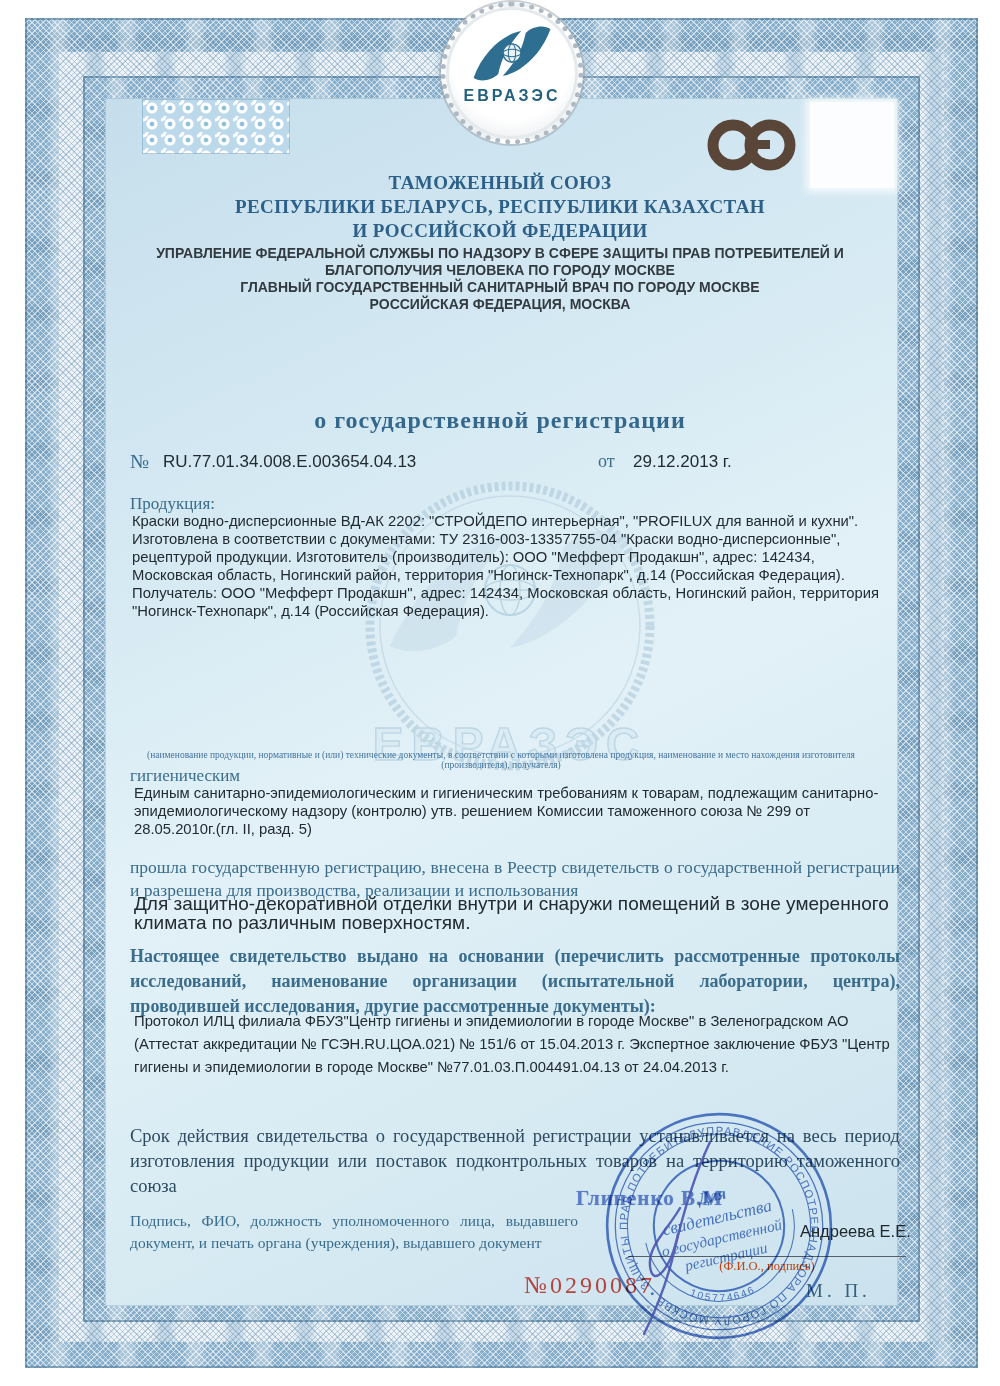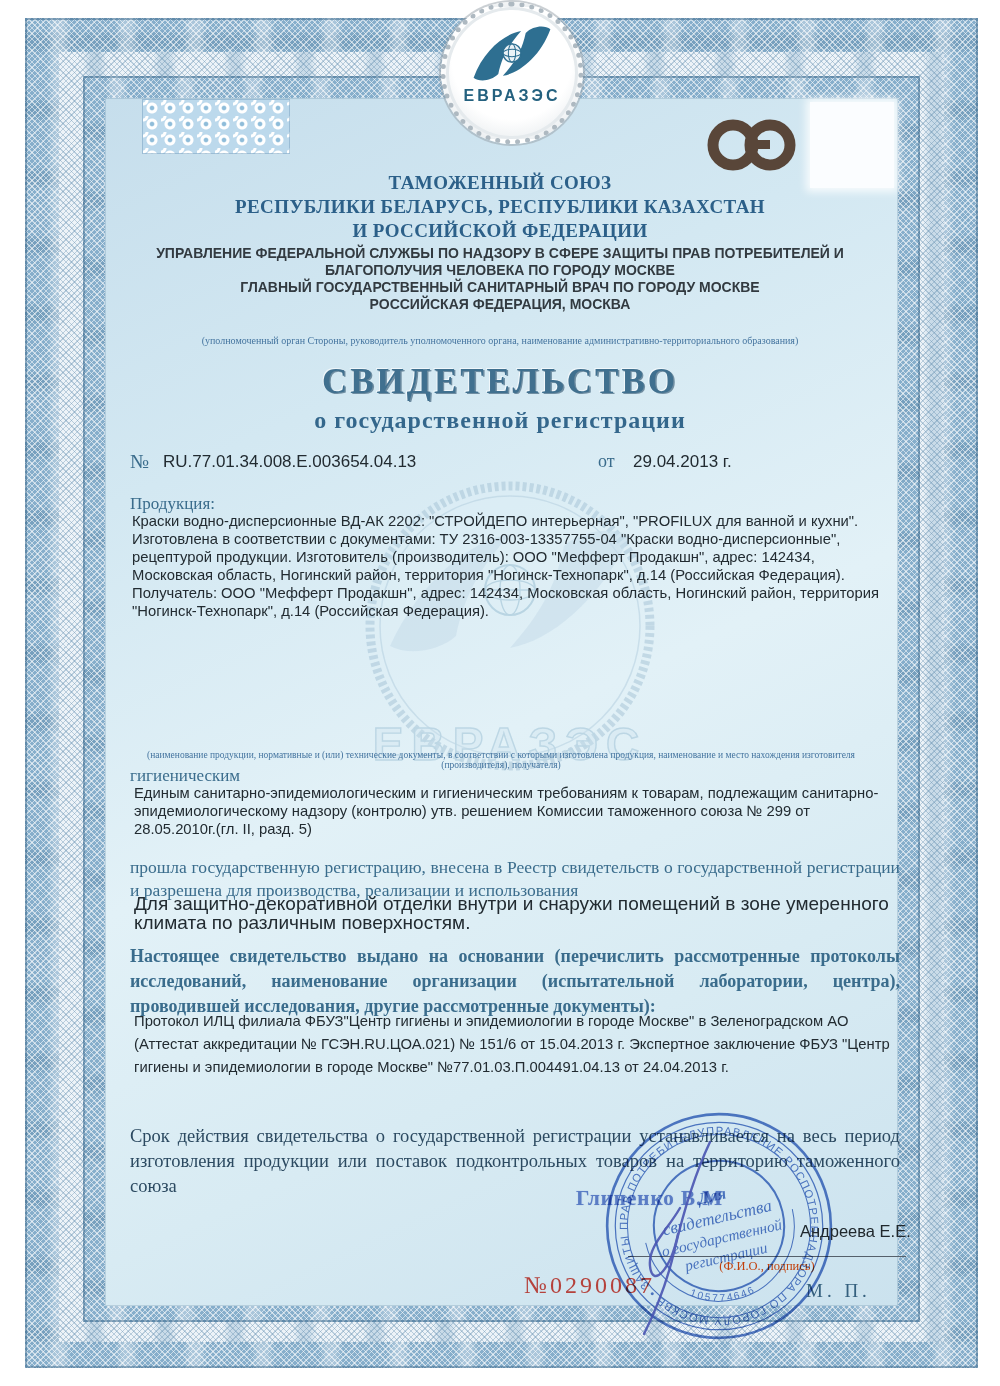--- a/index.html
+++ b/index.html
@@ -122,45 +122,44 @@
 
   <div class="abs t-union" style="top:172px;">ТАМОЖЕННЫЙ СОЮЗ</div>
   <div class="abs t-union" style="top:196px;">РЕСПУБЛИКИ БЕЛАРУСЬ, РЕСПУБЛИКИ КАЗАХСТАН</div>
   <div class="abs t-auth" style="top:245px;">УПРАВЛЕНИЕ ФЕДЕРАЛЬНОЙ СЛУЖБЫ ПО НАДЗОРУ В СФЕРЕ ЗАЩИТЫ ПРАВ ПОТРЕБИТЕЛЕЙ И</div>
 
   <div class="abs t-union" style="top:220px;">И РОССИЙСКОЙ ФЕДЕРАЦИИ</div>
   <div class="abs t-auth" style="top:262px;">БЛАГОПОЛУЧИЯ ЧЕЛОВЕКА ПО ГОРОДУ МОСКВЕ</div>
   <div class="abs t-auth" style="top:279px;">ГЛАВНЫЙ ГОСУДАРСТВЕННЫЙ САНИТАРНЫЙ ВРАЧ ПО ГОРОДУ МОСКВЕ</div>
   <div class="abs t-auth" style="top:296px;">РОССИЙСКАЯ ФЕДЕРАЦИЯ, МОСКВА</div>
 
-  <div class="abs t-smallcap" style="top:335px;">(уполномоченный орган Стороны, руководитель уполномоченного органа, наименование административно-территориального образования)</div>
 
-  <div class="abs t-title" style="top:362px;">СВИДЕТЕЛЬСТВО</div>
   <div class="abs t-sub" style="top:407px;">о государственной регистрации</div>
 
   <div class="abs blue-serif" style="left:130px;top:450px;font-size:20px;">№</div>
   <div class="abs typed" style="left:163px;top:452px;font-size:17px;">RU.77.01.34.008.Е.003654.04.13</div>
   <div class="abs blue-serif" style="left:598px;top:451px;font-size:18px;">от</div>
-  <div class="abs typed" style="left:633px;top:452px;font-size:17px;">29.04.2013 г.</div>
+  <div class="abs typed" style="left:633px;top:452px;font-size:17px;">29.12.2013 г.</div>
 
   <div class="abs blue-serif" style="left:130px;top:494px;font-size:17px;">Продукция:</div>
   <div class="abs typed" style="left:132px;top:512px;width:768px;font-size:14.8px;line-height:18px;">Краски водно-дисперсионные ВД-АК 2202: "СТРОЙДЕПО интерьерная", "PROFILUX для ванной и кухни". Изготовлена в соответствии с документами: ТУ 2316-003-13357755-04 "Краски водно-дисперсионные", рецептурой продукции. Изготовитель (производитель): ООО "Мефферт Продакшн", адрес: 142434, Московская область, Ногинский район, территория "Ногинск-Технопарк", д.14 (Российская Федерация). Получатель: ООО "Мефферт Продакшн", адрес: 142434, Московская область, Ногинский район, территория "Ногинск-Технопарк", д.14 (Российская Федерация).</div>
   <div class="abs" style="left:115px;top:750px;width:772px;text-align:center;font-size:9.5px;color:#44749f;">(наименование продукции, нормативные и (или) технические документы, в соответствии с которыми изготовлена продукция, наименование и место нахождения изготовителя (производителя), получателя)</div>
 
   <div class="abs blue-serif" style="left:130px;top:766px;font-size:17px;">гигиеническим</div>
   <div class="abs typed" style="left:134px;top:784px;width:760px;font-size:14.8px;line-height:18px;">Единым санитарно-эпидемиологическим и гигиеническим требованиям к товарам, подлежащим санитарно-эпидемиологическому надзору (контролю) утв. решением Комиссии таможенного союза № 299 от 28.05.2010г.(гл. II, разд. 5)</div>
 
   <div class="abs blue-serif" style="left:130px;top:856px;width:770px;font-size:17.5px;line-height:23px;text-align:justify;">прошла государственную регистрацию, внесена в Реестр свидетельств о государственной регистрации и разрешена для производства, реализации и использования</div>
   <div class="abs typed" style="left:134px;top:894px;width:760px;font-size:19px;line-height:19px;">Для защитно-декоративной отделки внутри и снаружи помещений в зоне умеренного климата по различным поверхностям.</div>
 
   <div class="abs blue-serif" style="left:130px;top:944px;width:770px;font-size:18px;line-height:25px;text-align:justify;font-weight:bold;">Настоящее свидетельство выдано на основании (перечислить рассмотренные протоколы исследований, наименование организации (испытательной лаборатории, центра), проводившей исследования, другие рассмотренные документы):</div>
   <div class="abs typed" style="left:134px;top:1010px;width:760px;font-size:14.8px;line-height:23px;">Протокол ИЛЦ филиала ФБУЗ"Центр гигиены и эпидемиологии в городе Москве" в Зеленоградском АО (Аттестат аккредитации № ГСЭН.RU.ЦОА.021) № 151/6 от 15.04.2013 г. Экспертное заключение ФБУЗ "Центр гигиены и эпидемиологии в городе Москве" №77.01.03.П.004491.04.13 от 24.04.2013 г.</div>
 
   <div class="abs" style="left:130px;top:1124px;width:770px;font-size:18.5px;line-height:25px;text-align:justify;color:#2c4a61;">Срок действия свидетельства о государственной регистрации устанавливается на весь период изготовления продукции или поставок подконтрольных товаров на территорию таможенного союза</div>
 
+  <div class="abs sig-caption" style="left:130px;top:1210px;width:448px;">Подпись, ФИО, должность уполномоченного лица, выдавшего документ, и печать органа (учреждения), выдавшего документ</div>
   <div class="abs serial" style="left:355px;top:1272px;width:300px;text-align:right;">№0290087</div>
 
   <div class="abs signer" style="left:576px;top:1186px;z-index:3;">Глиненко В.М</div>
   <div class="abs name2" style="left:800px;top:1222px;">Андреева Е.Е.</div>
 
   <div class="abs fio-line" style="left:628px;top:1256px;width:278px;z-index:3;">(Ф.И.О., подпись)</div>
   <div class="abs mp" style="left:806px;top:1280px;">М. П.</div>
 
   <svg class="stamp-wrap" width="244" height="244" viewBox="0 0 240 240">
     <g transform="rotate(-13 120 120)" fill="none" stroke="#3c68c0">

